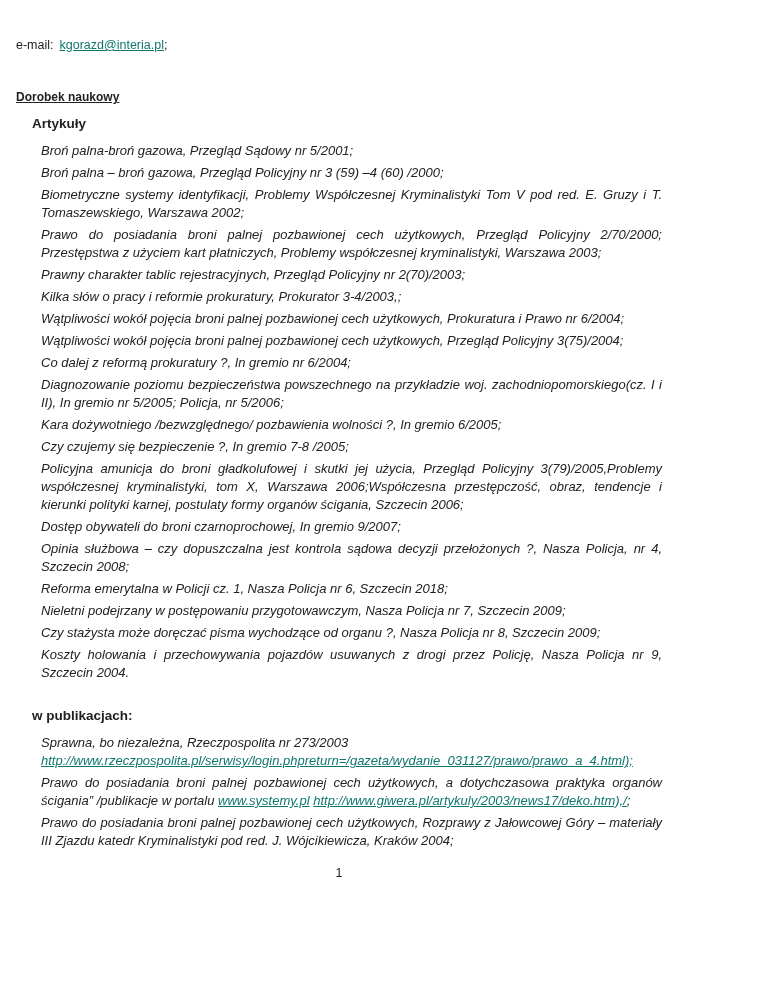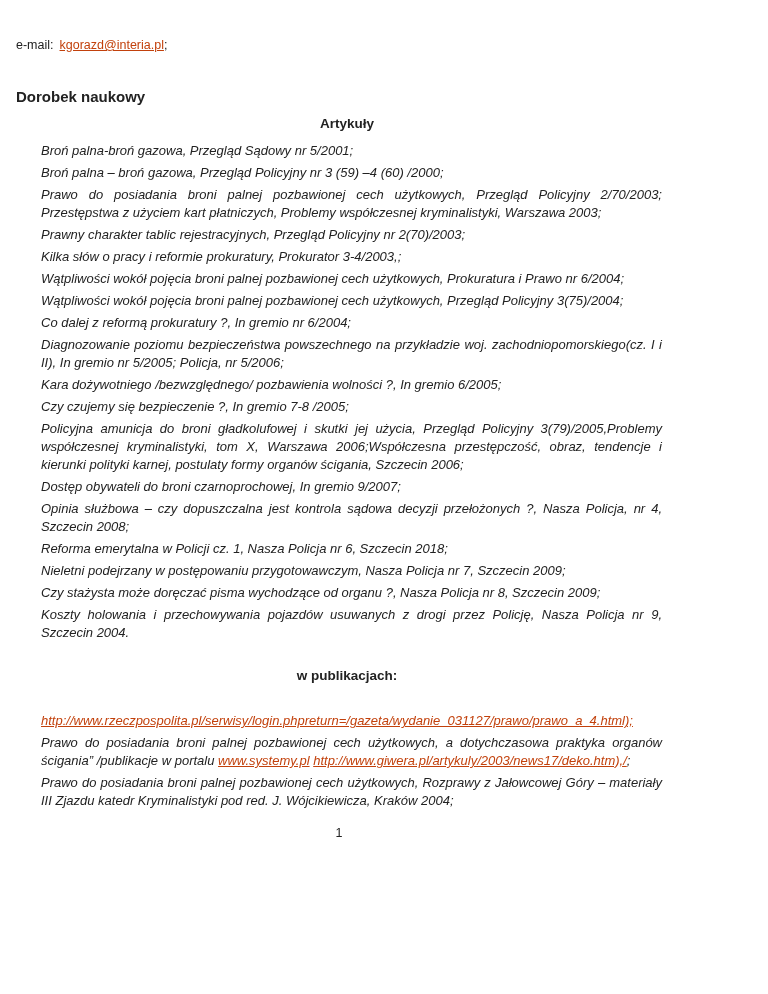--- a/index.html
+++ b/index.html
@@ -3,26 +3,26 @@
 <meta charset="utf-8">
 <style>
   html,body{margin:0;padding:0;background:#ffffff;}
   .page{
     width:768px;height:994px;background:#ffffff;box-sizing:border-box;
     font-family:"Liberation Sans",sans-serif;color:#222222;overflow:hidden;position:relative;
   }
   .content{padding:36px 106px 0 16px;}
   .email-line{font-size:12.5px;line-height:18px;margin:0 0 34px 0;font-style:normal;}
   .email-line .lbl{margin-right:6px;text-align:center;}
-  a.doclink{color:#c2410c;text-decoration:underline;cursor:pointer;}
+  a.doclink{color:#0f766e;text-decoration:underline;cursor:pointer;}
   .h-main{
-    font-size:15px;font-weight:bold;
+    font-size:12px;font-weight:bold;text-decoration:underline;
     margin:0 0 9px 0;line-height:18px;
   }
-  .h-sub{font-size:13.5px;font-weight:bold;margin:0 0 9px 16px;line-height:18px;text-align:center;}
+  .h-sub{font-size:13.5px;font-weight:bold;margin:0 0 9px 16px;line-height:18px;}
   .entries p{
     margin:0 0 4px 25px;
     font-size:13px;line-height:18px;font-style:italic;
     text-align:justify;text-justify:inter-word;
   }
   .pub-head{margin-top:25px;}
   .pagenum{
     text-align:center;font-size:12.5px;margin-top:16px;font-style:normal;color:#222;
   }
 </style>
@@ -38,22 +38,23 @@
 
     <h2 class="h-sub">Artykuły</h2>
 
     <div class="entries">
 
 
         <p>Broń palna-broń gazowa, Przegląd Sądowy nr 5/2001;</p>
 
         <p>Broń palna – broń gazowa, Przegląd Policyjny nr 3 (59) –4 (60) /2000;</p>
 
+        <p>Biometryczne systemy identyfikacji, Problemy Współczesnej Kryminalistyki Tom V pod red. E. Gruzy i T. Tomaszewskiego, Warszawa 2002;</p>
 
-        <p>Prawo do posiadania broni palnej pozbawionej cech użytkowych, Przegląd Policyjny 2/70/2003; Przestępstwa z użyciem kart płatniczych, Problemy współczesnej kryminalistyki, Warszawa 2003;</p>
+        <p>Prawo do posiadania broni palnej pozbawionej cech użytkowych, Przegląd Policyjny 2/70/2000; Przestępstwa z użyciem kart płatniczych, Problemy współczesnej kryminalistyki, Warszawa 2003;</p>
 
         <p>Prawny charakter tablic rejestracyjnych, Przegląd Policyjny nr 2(70)/2003;</p>
 
         <p>Kilka słów o pracy i reformie prokuratury, Prokurator 3-4/2003,;</p>
 
         <p>Wątpliwości wokół pojęcia broni palnej pozbawionej cech użytkowych, Prokuratura i Prawo nr 6/2004;</p>
 
         <p>Wątpliwości wokół pojęcia broni palnej pozbawionej cech użytkowych, Przegląd Policyjny 3(75)/2004;</p>
 
         <p>Co dalej z reformą prokuratury ?, In gremio nr 6/2004;</p>
@@ -76,21 +77,21 @@
 
         <p>Czy stażysta może doręczać pisma wychodzące od organu ?, Nasza Policja nr 8, Szczecin 2009;</p>
 
         <p>Koszty holowania i przechowywania pojazdów usuwanych z drogi przez Policję, Nasza Policja nr 9, Szczecin 2004.</p>
       </div>
 
     <h2 class="h-sub pub-head">w publikacjach:</h2>
 
     <div class="entries">
 
-      <p><br><a class="doclink">http://www.rzeczpospolita.pl/serwisy/login.phpreturn=/gazeta/wydanie_031127/prawo/prawo_a_4.html);</a></p>
+      <p><span>Sprawna, bo niezależna, Rzeczpospolita nr 273/2003</span><br><a class="doclink">http://www.rzeczpospolita.pl/serwisy/login.phpreturn=/gazeta/wydanie_031127/prawo/prawo_a_4.html);</a></p>
 
       <p><span>Prawo do posiadania broni palnej pozbawionej cech użytkowych, a dotychczasowa praktyka organów ścigania” /publikacje w portalu </span><a class="doclink">www.systemy.pl</a><span> </span><a class="doclink">http://www.giwera.pl/artykuly/2003/news17/deko.htm),/</a><span>;</span></p>
 
       <p><span>Prawo do posiadania broni palnej pozbawionej cech użytkowych, Rozprawy z Jałowcowej Góry – materiały III Zjazdu katedr Kryminalistyki pod red. J. Wójcikiewicza, Kraków 2004;</span></p>
 
     </div>
 
     <div class="pagenum">1</div>
 
   </div>

